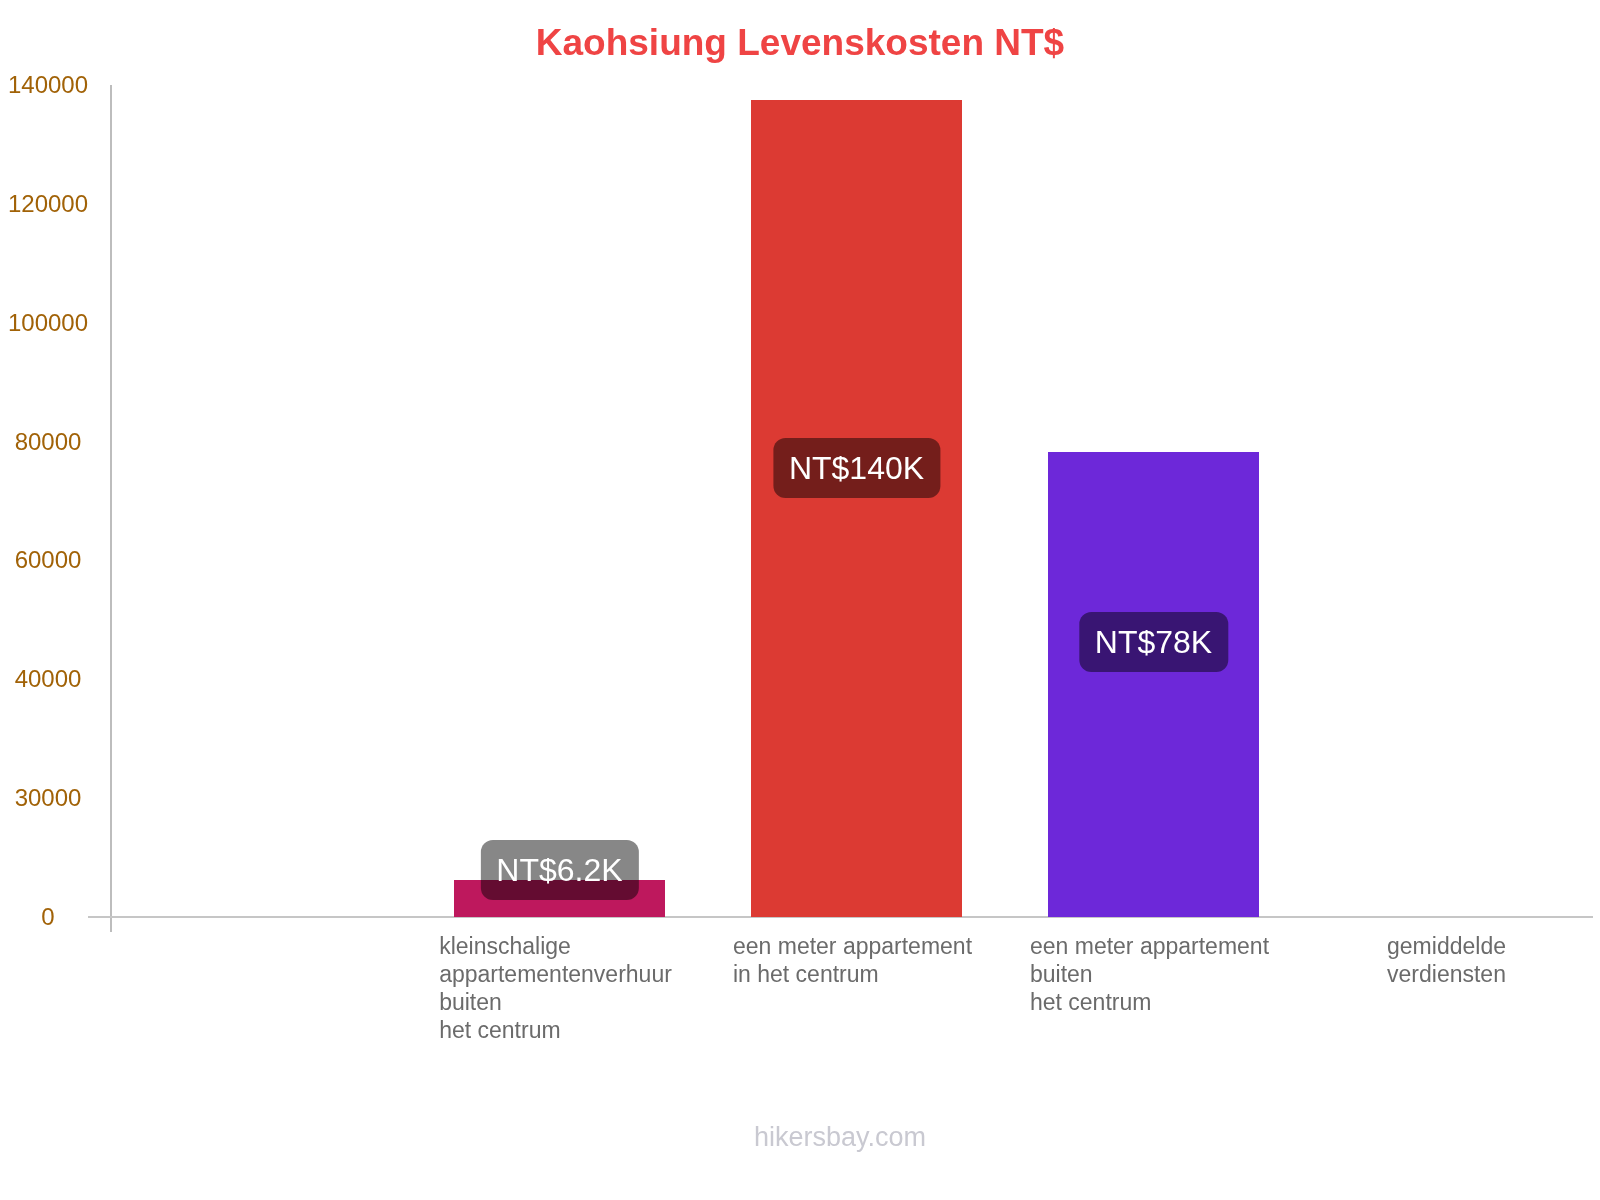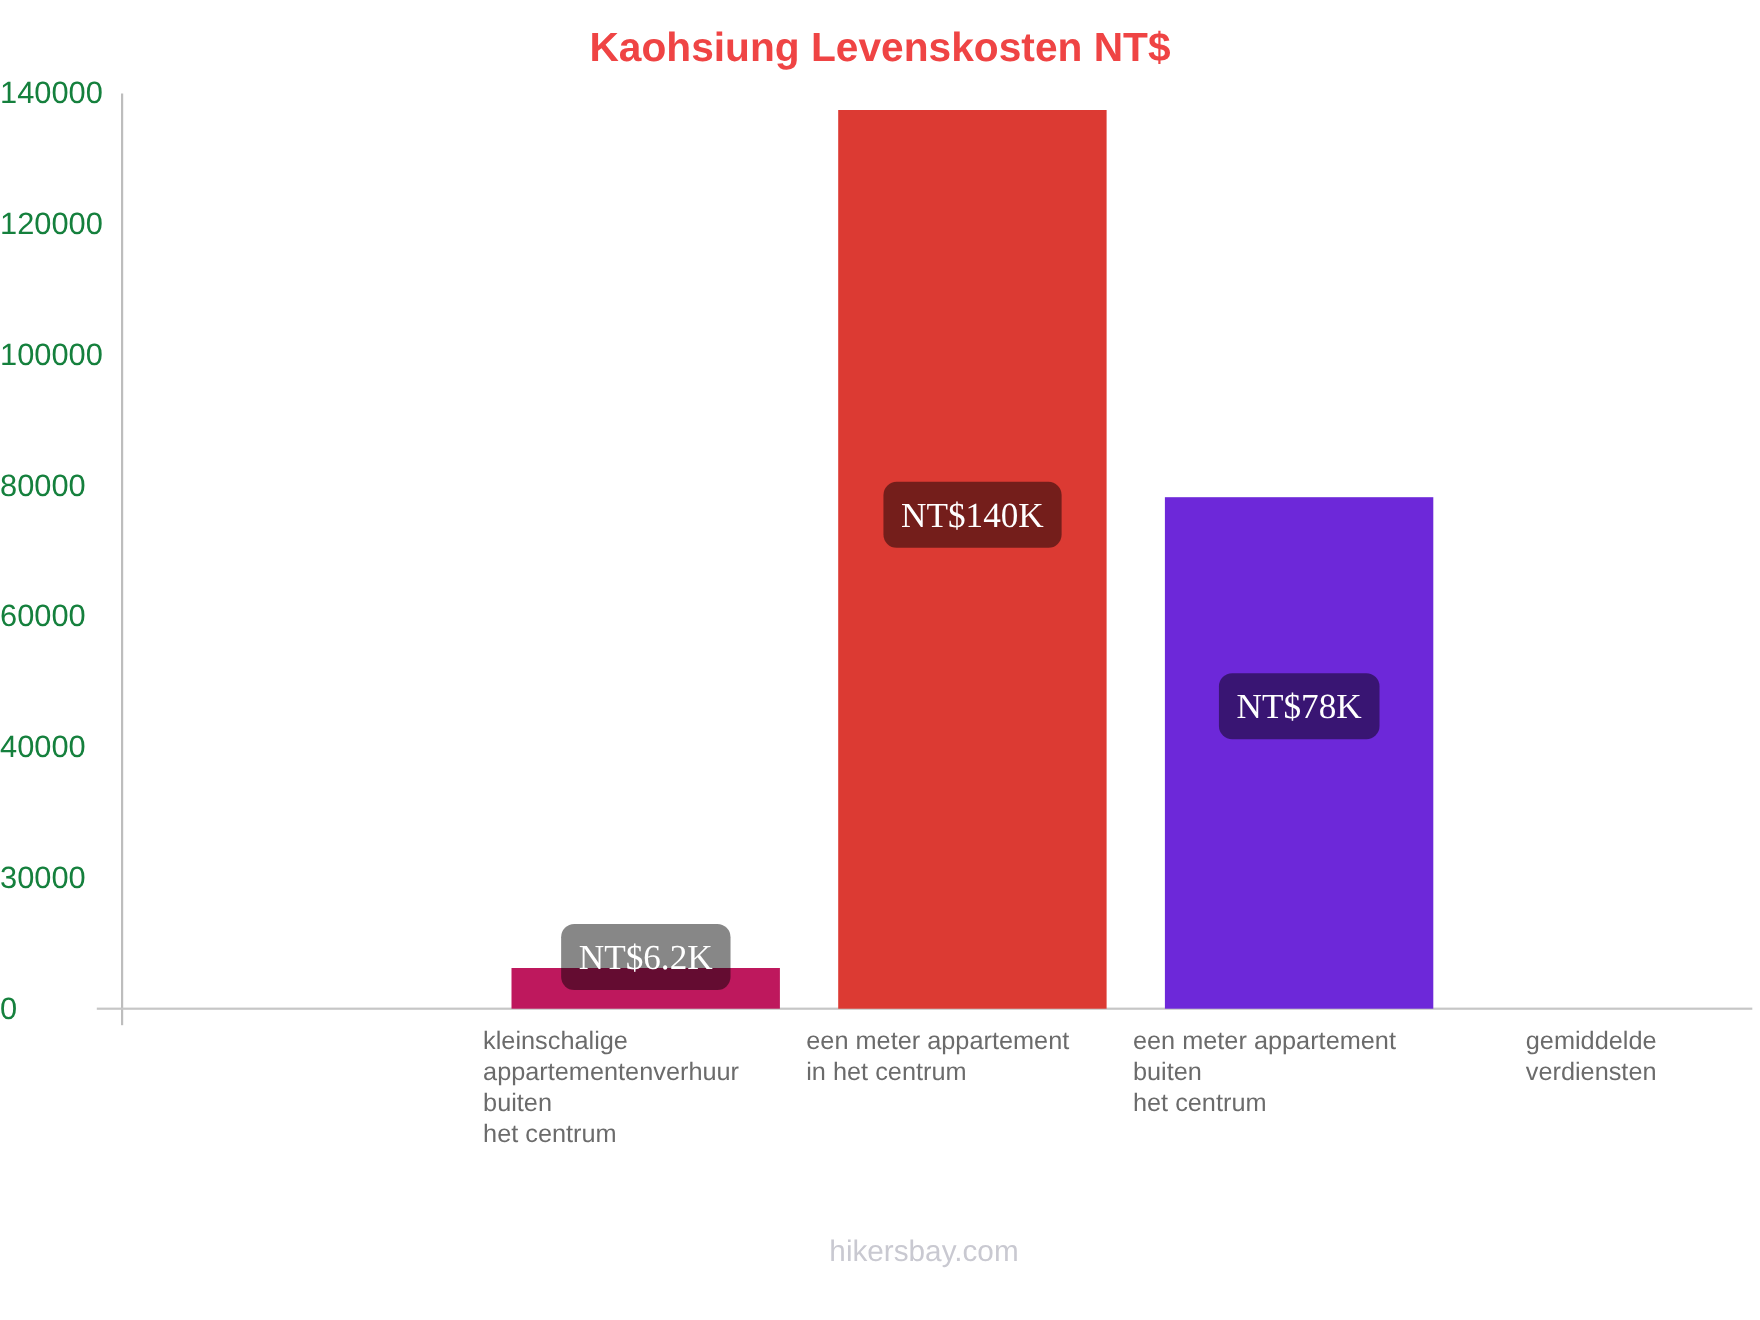--- a/index.html
+++ b/index.html
@@ -27,40 +27,39 @@
   }
   .x-axis-line {
     position: absolute;
     left: 88px; top: 916px;
     width: 1505px; height: 2px;
     background: #c6c6c6;
   }
   .ytick {
     position: absolute;
     left: 0; width: 96px;
-    text-align: left;
-    font-size: 28px;
+    text-align: center;
+    font-size: 24px;
     line-height: 32px;
-    color: #15803d;
+    color: #a16207;
   }
   .plot {
     position: absolute;
     left: 110px; top: 85px;
     width: 1485px; height: 832px;
   }
   .col {
     position: absolute;
     top: 0; height: 100%;
     width: 297px;
   }
   .bar {
     position: absolute;
-    bottom: 0; left: 58px;
-    width: 244px;
-    font-family: Liberation Serif, serif;
+    bottom: 0; left: 47px;
+    width: 211px;
   }
   .badge {
     position: absolute;
     left: 50%;
     background: rgba(0,0,0,0.47);
     color: #ffffff;
     font-size: 32px;
     line-height: 40px;
     padding: 10px 16px;
     border-radius: 12px;

